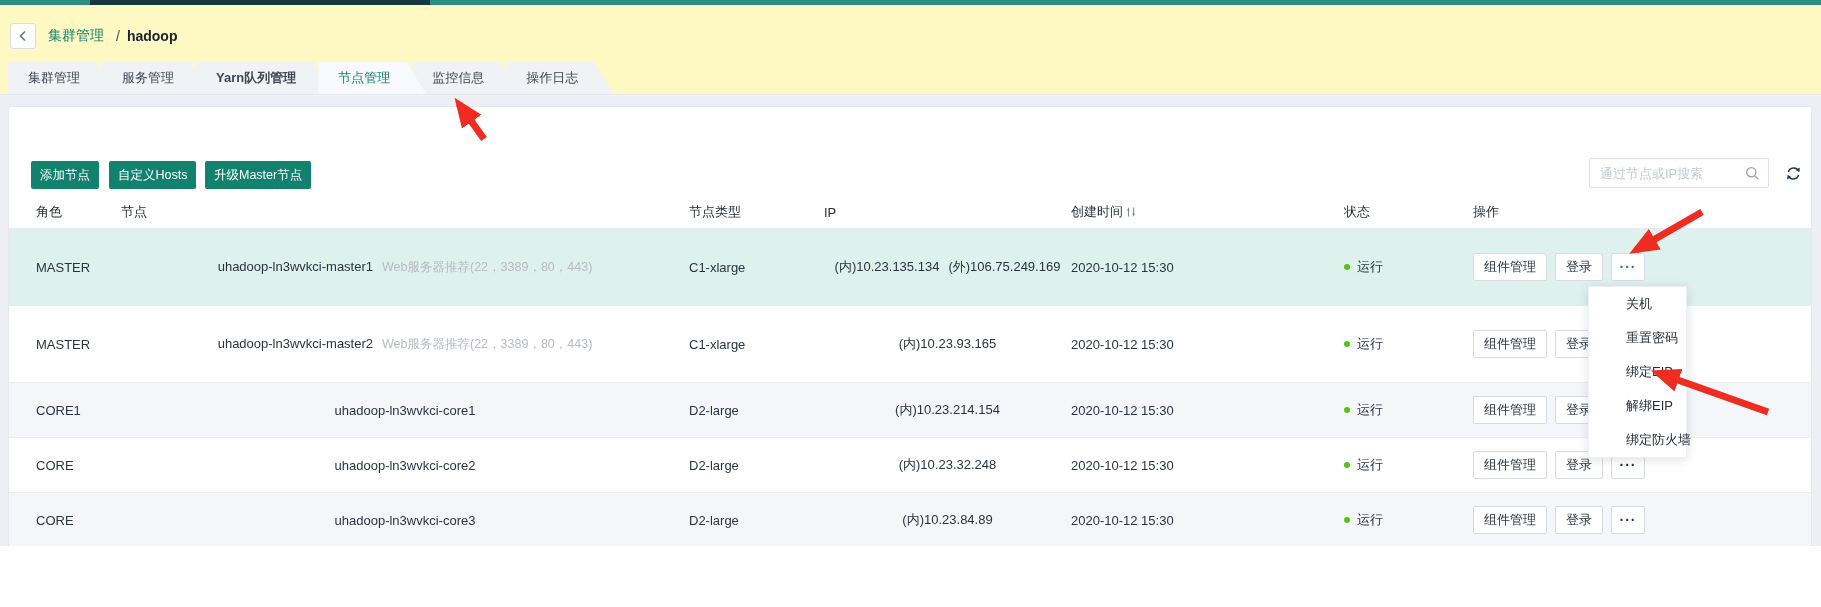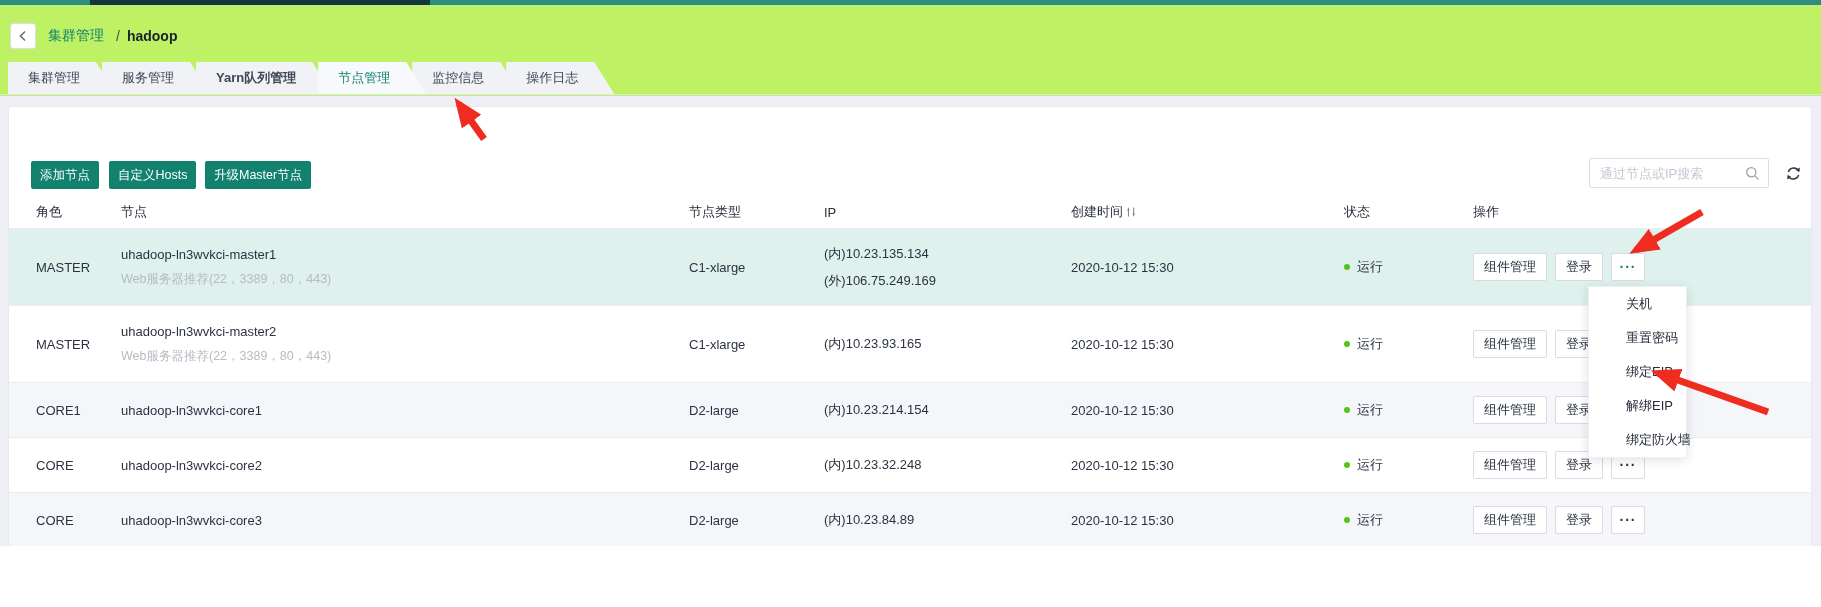--- a/index.html
+++ b/index.html
@@ -3,21 +3,21 @@
 <meta charset="utf-8">
 <style>
   :root{
     --accent:#12826e;
     --row-hl:#def1ec;
     --green:#52c41a;
     --red:#ee2c20;
   }
   *{box-sizing:border-box;margin:0;padding:0;font-family:"Liberation Sans","DejaVu Sans",sans-serif;}
   body{background:#fff;}
-  .stage{position:relative;width:1821px;height:546px;background:#bef264;overflow:hidden;}
+  .stage{position:relative;width:1821px;height:546px;background:#fef9c3;overflow:hidden;}
 
   
   .topstrip{position:absolute;left:0;top:0;width:1821px;height:5px;background:#2e8d83;}
   .topstrip-seg{position:absolute;left:90px;top:0;width:340px;height:5px;background:#15383f;}
 
   
   .breadcrumb{position:absolute;left:10px;top:22px;height:28px;display:flex;align-items:center;gap:12px;}
   .back-btn{width:26px;height:26px;border:1px solid #d9dde4;border-radius:3px;background:#fff;display:flex;align-items:center;justify-content:center;cursor:pointer;}
   .crumb-root{color:var(--accent);font-size:14px;cursor:pointer;}
   .crumb-rest{font-size:14px;color:#252b36;display:flex;gap:7px;align-items:center;}
@@ -47,21 +47,21 @@
 
   
   .grid{display:grid;grid-template-columns:85px 568px 135px 247px 273px 129px auto;padding-left:27px;align-items:center;}
   .thead{position:absolute;left:0;top:89px;width:100%;height:33px;border-bottom:1px solid #e8ebf1;font-size:13px;color:#272e3b;}
   .th{display:flex;align-items:center;gap:4px;}
   .tbody{position:absolute;left:0;top:122px;width:100%;}
   .trow{height:55px;border-bottom:1px solid #ebedf2;font-size:13px;color:#2b3342;background:#fff;}
   .trow.alt{background:#f5f6fa;}
   .trow.hl{background:var(--row-hl);}
   .trow.tall{height:77px;}
-  .cell-node,.cell-ip{display:flex;flex-direction:column;justify-content:center;gap:9px;}
+  .cell-node,.cell-ip{display:flex;flex-direction:row;justify-content:center;gap:9px;}
   .node-sub{color:#b7bbc3;font-size:12.5px;}
   .node-sub:empty,.ip2:empty{display:none;}
   .cell-status{display:flex;align-items:center;gap:7px;}
   .dot{width:6px;height:6px;border-radius:50%;background:var(--green);display:inline-block;}
   .cell-actions{display:flex;align-items:center;gap:8px;}
   .abtn{height:28px;background:#fff;border:1px solid #d8dbe2;border-radius:2px;font-size:13px;color:#2c3342;padding:0 10px;cursor:pointer;}
   .abtn.more{width:34px;padding:0;font-weight:bold;letter-spacing:1px;color:#22304e;font-size:14px;line-height:1;}
   .abtn.more.accent{color:var(--accent);}
 
   

